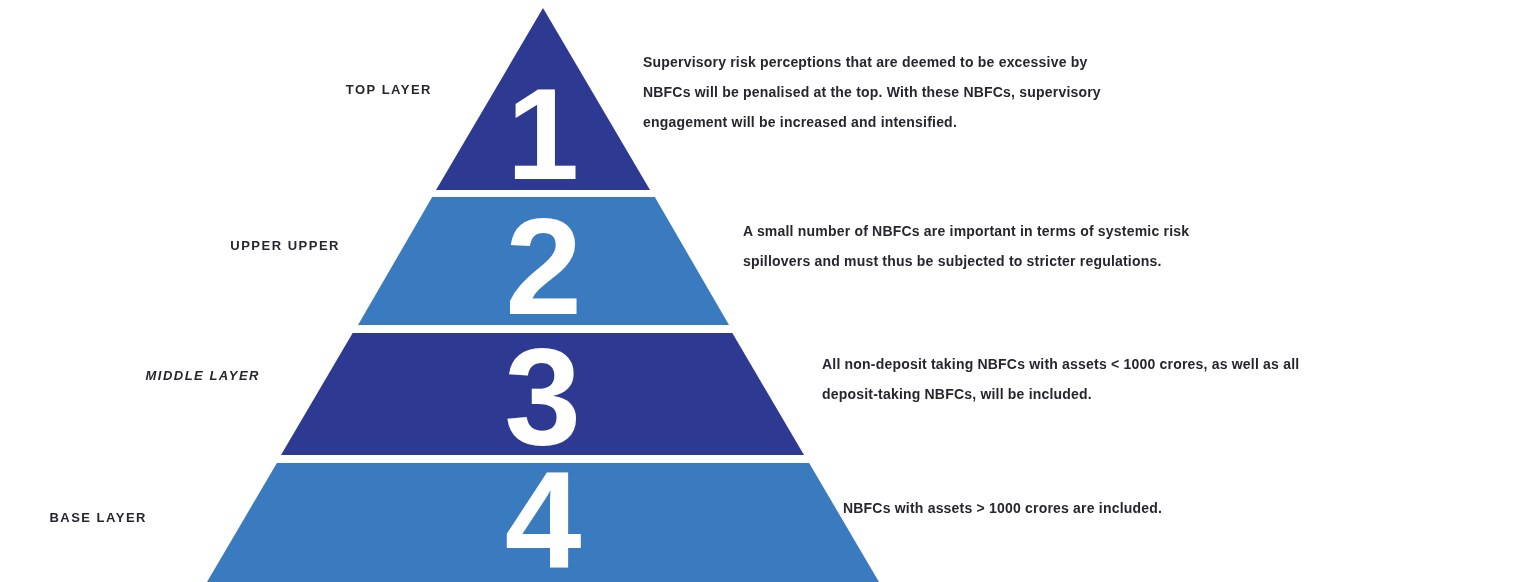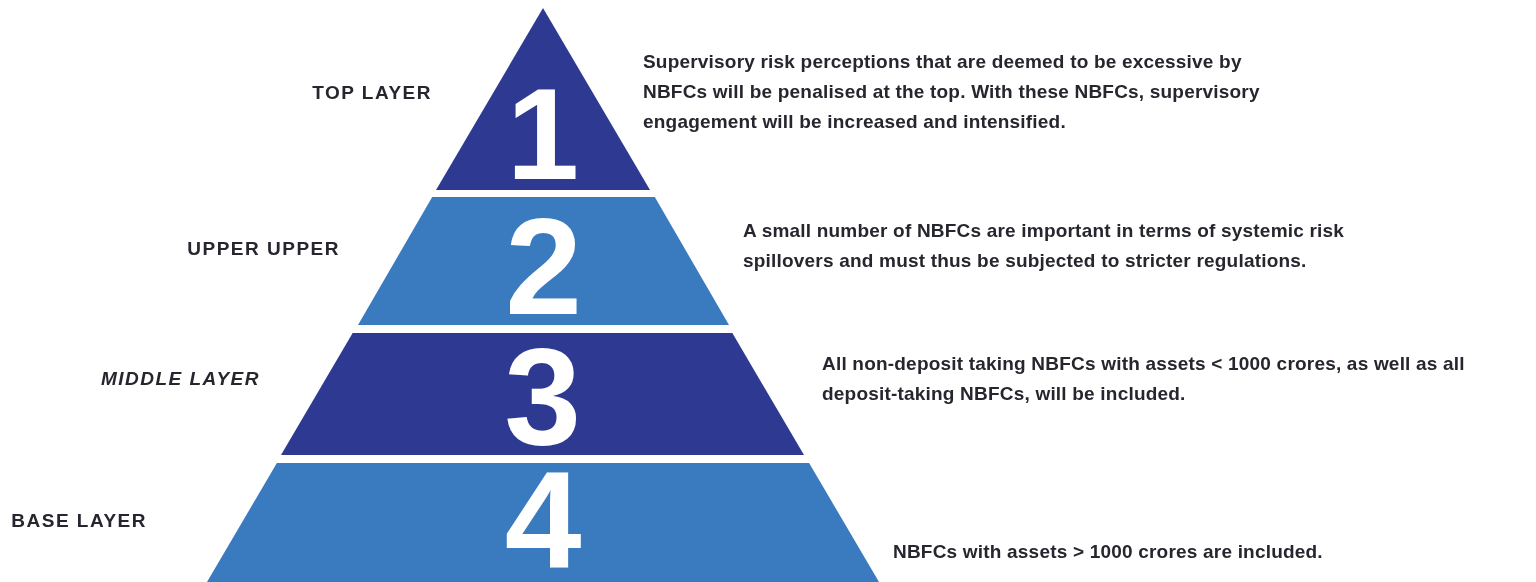--- a/index.html
+++ b/index.html
@@ -49,44 +49,44 @@
     line-height: 0.78;
     font-size: 138px;
     bottom: 4px;
   }
   .layer-1 .layer-num { font-size: 130px; bottom: 5px; }
   .layer-4 .layer-num { bottom: 8px; }
   
   .side-label {
     position: absolute;
     color: var(--text-dark);
-    font-size: 19px;
+    font-size: 13px;
     font-weight: 800;
     letter-spacing: 1.5px;
     white-space: nowrap;
     text-align: right;
   }
   .label-top    { top: 82px;  right: 1104px; }
   .label-upper  { top: 238px; right: 1196px; }
   .label-middle { top: 368px; right: 1276px; font-style: italic; }
   .label-base   { top: 510px; right: 1389px; }
   
   .desc {
     position: absolute;
     color: var(--text-dark);
-    font-size: 19px;
+    font-size: 14px;
     font-weight: 700;
     letter-spacing: 0.2px;
     line-height: 30px;
     white-space: pre-line;
   }
   .desc-1 { left: 643px; top: 47px; }
   .desc-2 { left: 743px; top: 216px; }
   .desc-3 { left: 822px; top: 349px; }
-  .desc-4 { left: 893px; top: 493px; margin-top: 44px; }
+  .desc-4 { left: 843px; top: 493px; }
 </style>
 </head>
 <body>
 
 <div class="canvas">
 
   <div class="side-label label-top">TOP LAYER</div>
   <div class="side-label label-upper">UPPER UPPER</div>
   <div class="side-label label-middle">MIDDLE LAYER</div>
   <div class="side-label label-base">BASE LAYER</div>

